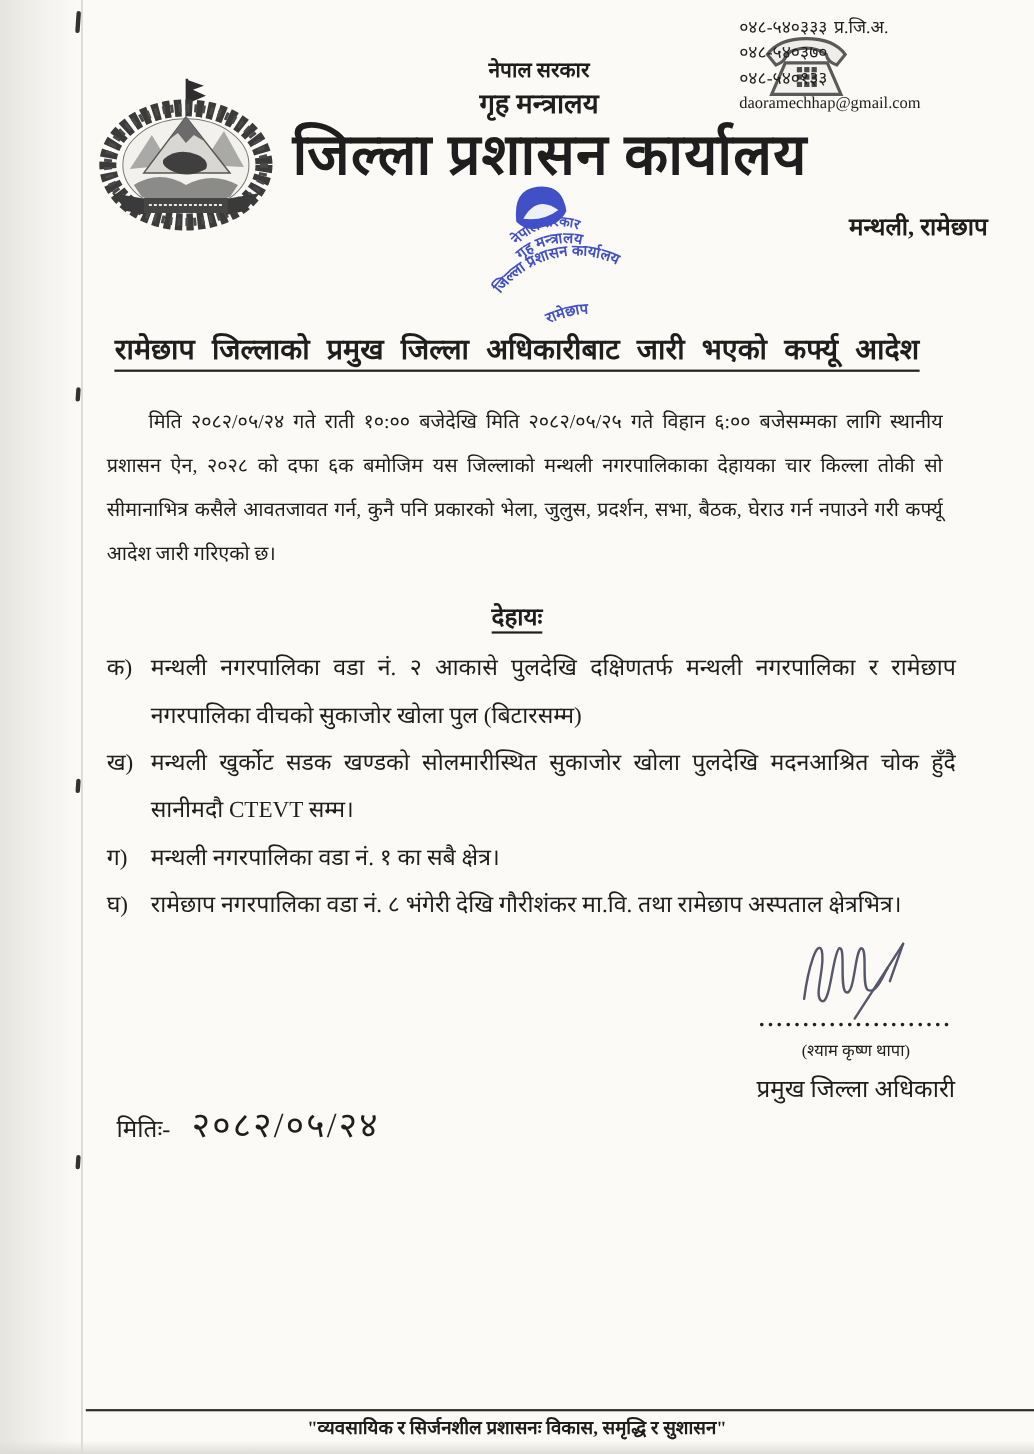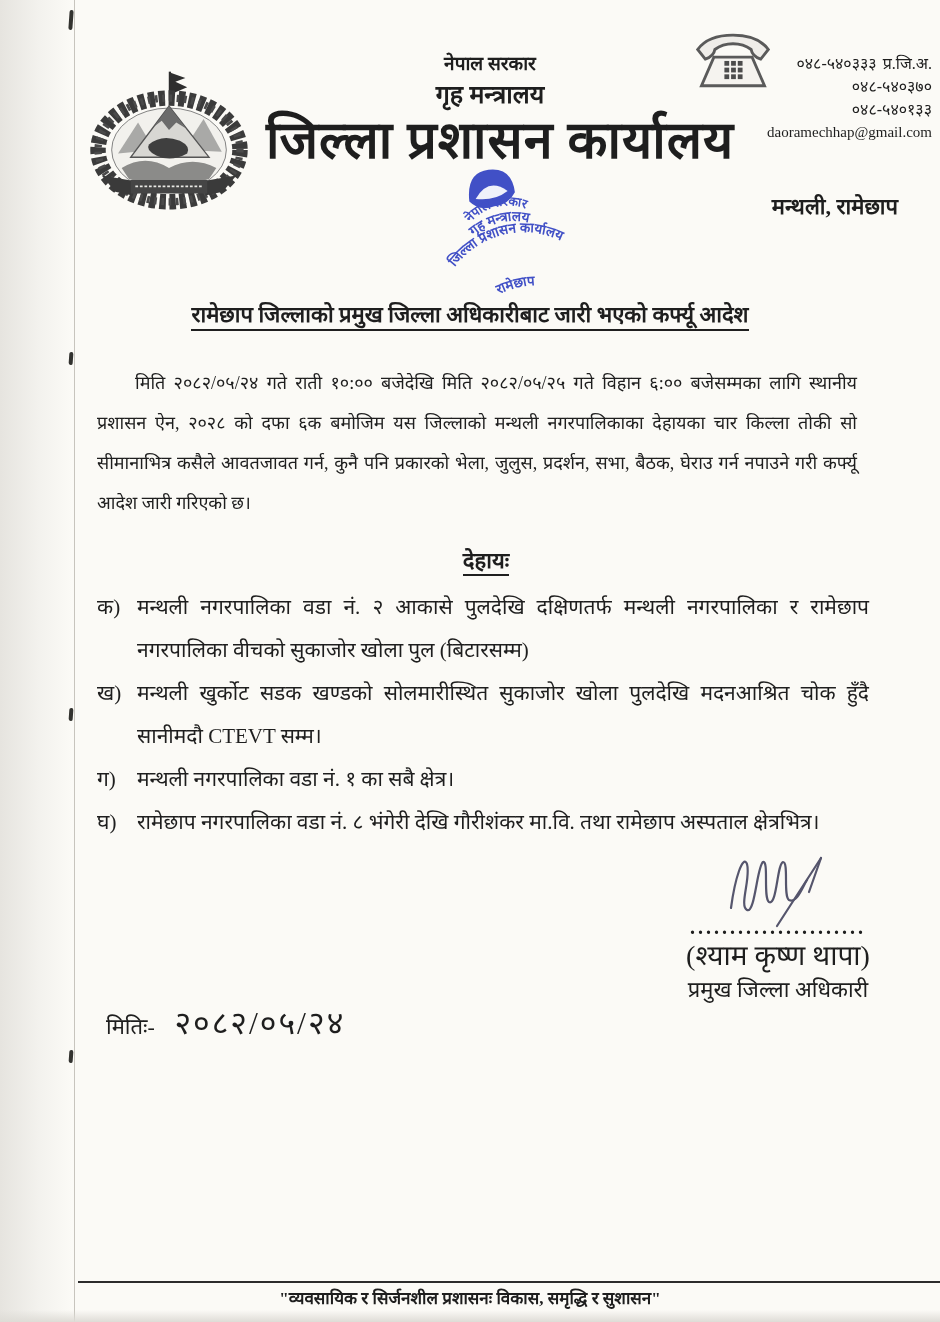--- a/index.html
+++ b/index.html
@@ -23,47 +23,47 @@
   
   .emblem{position:absolute;left:78px;top:64px;width:182px;height:150px;}
   .gov-line{position:absolute;left:200px;top:50px;width:580px;text-align:center;
     font-size:19px;font-weight:bold;}
   .ministry-line{position:absolute;left:200px;top:76px;width:580px;text-align:center;
     font-size:25px;font-weight:bold;}
   .office-title{position:absolute;left:140px;top:102px;width:720px;text-align:center;
     font-size:52px;font-weight:bold;letter-spacing:1px;white-space:nowrap;}
   .location-line{position:absolute;right:42px;top:190px;font-size:22px;font-weight:bold;}
   .phone-icon{position:absolute;left:690px;top:24px;width:86px;height:72px;}
-  .phone-block{position:absolute;right:8px;top:14px;width:260px;text-align:right;margin-top:38px;}
+  .phone-block{position:absolute;right:8px;top:14px;width:260px;text-align:left;}
   .phone-line{font-size:16px;line-height:23px;white-space:nowrap;}
   .phone-label{margin-left:6px;}
   .email-line{font-size:15px;line-height:22px;white-space:nowrap;}
   
   .stamp{position:absolute;left:404px;top:154px;width:195px;height:150px;opacity:.88;}
   
   .ref-block{position:absolute;left:84px;top:224px;font-size:19px;line-height:31px;}
   .dispatch-value{font-size:27px;margin-left:20px;letter-spacing:2px;position:relative;top:2px;}
   
   .subject{position:absolute;left:90px;top:298px;width:760px;text-align:center;}
-  .subject span{font-size:22px;font-weight:bold;border-bottom:2px solid #1f1f1f;padding-bottom:2px;}
+  .subject span{font-size:26px;font-weight:bold;border-bottom:2px solid #1f1f1f;padding-bottom:2px;font-family:Liberation Mono, monospace;}
   
   .body-text{position:absolute;left:97px;top:345px;width:760px;
     font-size:18px;line-height:40px;text-align:justify;text-indent:38px;}
   
-  .list-heading{position:absolute;left:116px;top:544px;width:740px;text-align:center;}
+  .list-heading{position:absolute;left:100px;top:544px;width:740px;text-align:center;}
   .list-heading span{font-size:22px;font-weight:bold;border-bottom:2px solid #1f1f1f;padding-bottom:1px;}
   .list{position:absolute;left:97px;top:586px;width:772px;}
   .list-item{display:flex;font-size:21px;line-height:43px;}
   .list-marker{flex:0 0 40px;}
   .list-text{flex:1;text-align:justify;}
   
   .sig-block{position:absolute;left:628px;top:840px;width:300px;text-align:center;}
   .sig-scribble{display:block;margin:0 auto;width:170px;height:92px;}
   .sig-dots{font-size:20px;font-weight:bold;letter-spacing:3px;line-height:14px;margin-top:-12px;}
-  .sig-name{font-size:28px;line-height:36px;margin-top:4px;}
+  .sig-name{font-size:15px;line-height:36px;margin-top:4px;}
   .sig-title{font-size:22px;line-height:32px;}
   
   .date-line{position:absolute;left:106px;top:1000px;font-size:22px;}
   .date-value{font-size:32px;margin-left:14px;letter-spacing:2px;}
   
   .footer-rule{position:absolute;left:78px;right:0;top:1281px;border-top:2px solid #2c2c2c;}
   .footer-text{position:absolute;left:0;top:1286px;width:100%;text-align:center;
     font-size:17px;font-weight:bold;}
 </style>
 </head>

